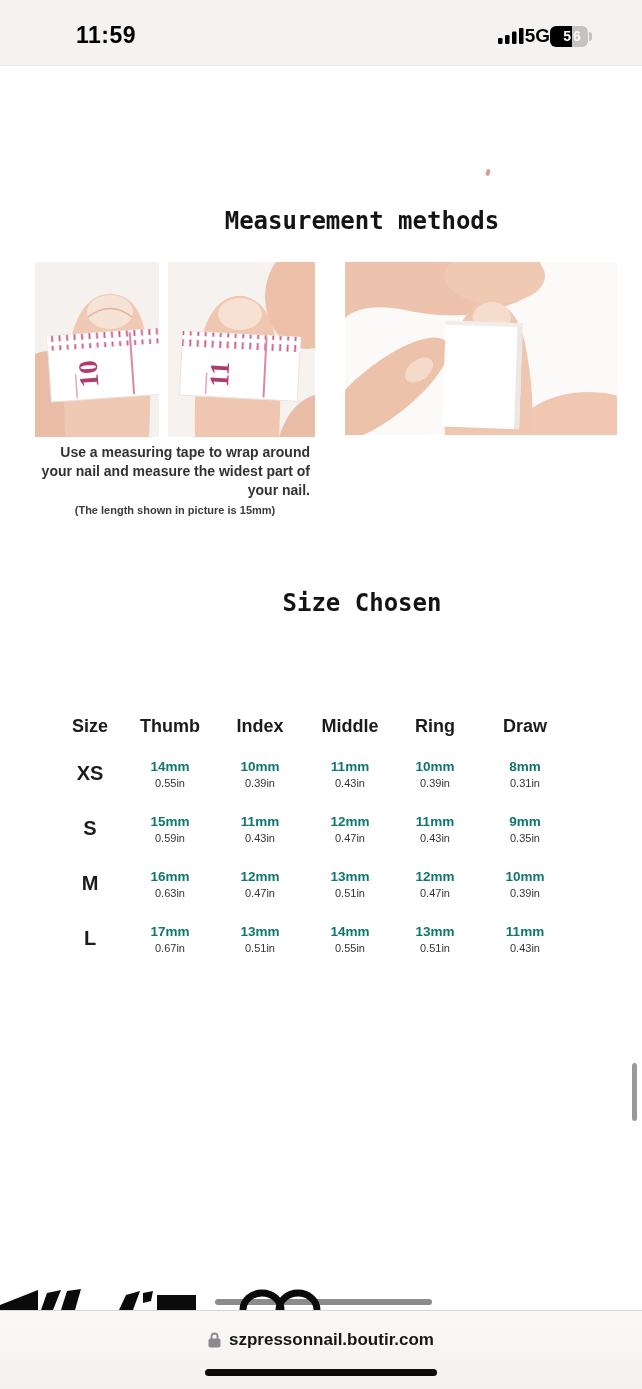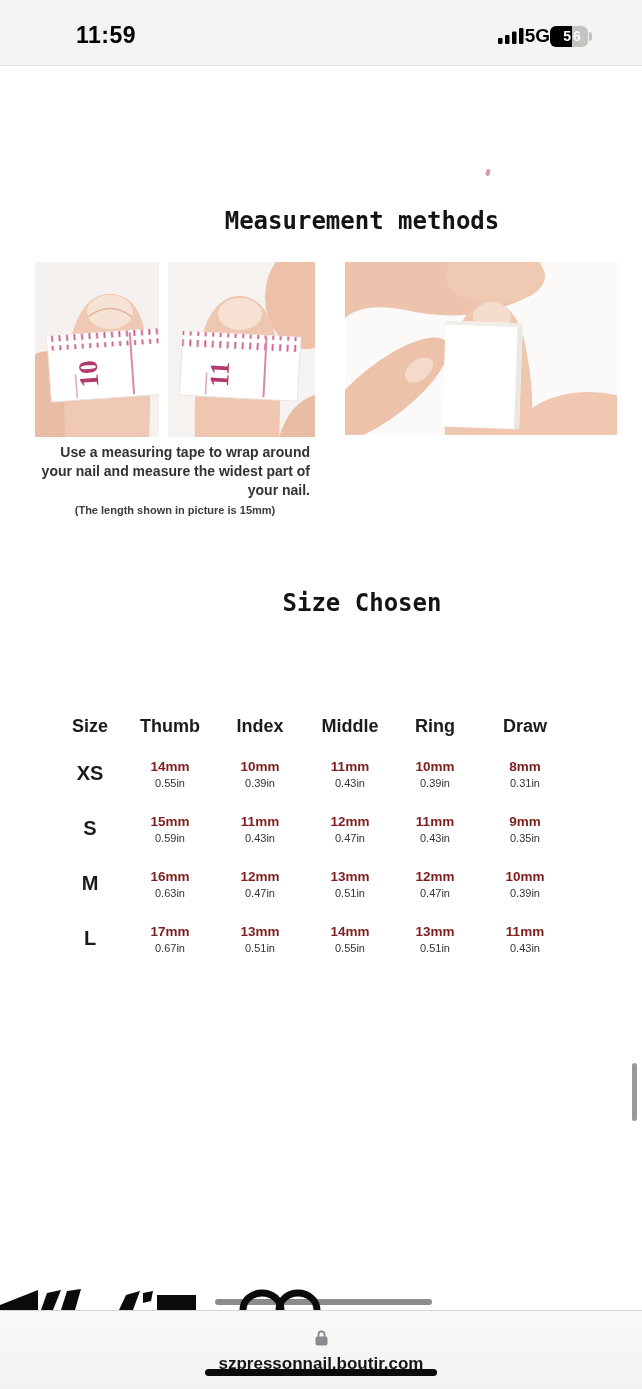--- a/index.html
+++ b/index.html
@@ -26,31 +26,31 @@
   .caption{position:absolute;text-align:right;font-size:14px;font-weight:700;line-height:19px;color:#323232;}
   .note{position:absolute;text-align:center;font-size:11px;font-weight:700;color:#3c3c3c;}
   .speck{position:absolute;left:486px;top:169px;width:4px;height:7px;background:#dc9aa0;
          border-radius:2px;transform:rotate(18deg);}
   
   .size-table{position:absolute;left:55px;top:676px;width:520px;margin-top:36px;}
   .t-head,.t-row{display:grid;grid-template-columns:70px 90px 90px 90px 80px 100px;text-align:center;}
   .t-head{font-size:18px;font-weight:700;color:#1b1b1b;height:28px;align-items:center;margin-bottom:6px;}
   .t-row{height:55px;align-items:center;text-align:center;}
   .t-size{font-size:20px;font-weight:700;color:#1b1b1b;}
-  .cell .mm{font-size:13.5px;font-weight:700;color:#7f1d1d;}
+  .cell .mm{font-size:13.5px;font-weight:700;color:#0f766e;}
   .cell .inch{font-size:11px;font-weight:400;color:#343434;margin-top:3px;}
   
   .scrollbar{position:absolute;left:632px;top:1063px;width:5px;height:58px;background:#99
   9997;background:#9a9a98;border-radius:3px;}
   
   .cutoff{position:absolute;left:0;top:1286px;width:642px;height:24px;}
   .safari-bar{position:absolute;left:0;top:1310px;width:642px;height:79px;
               background:linear-gradient(180deg,#faf9f7,#f3f2f0);border-top:1px solid #d6d5d3;box-sizing:border-box;}
   .address{display:flex;justify-content:center;align-items:center;gap:8px;margin-top:19px;
-           font-size:17px;font-weight:700;color:#161616;cursor:pointer;flex-direction:column;}
+           font-size:17px;font-weight:700;color:#161616;cursor:pointer;}
   .home-indicator{position:absolute;left:50%;transform:translateX(-50%);bottom:13px;width:232px;height:7px;
                   border-radius:4px;background:#0b0b0b;}
 </style>
 </head>
 <body>
 
 <div class="page">
 
   <div class="status-bar">
     <div class="time">11:59</div>

